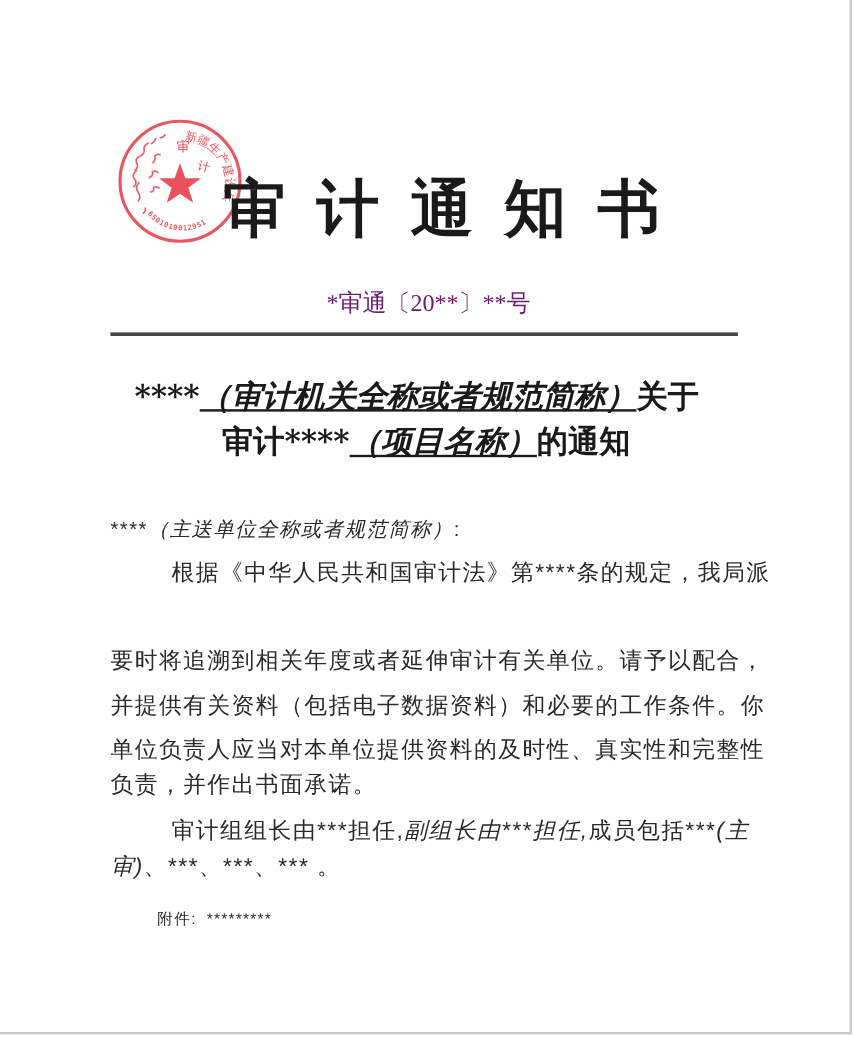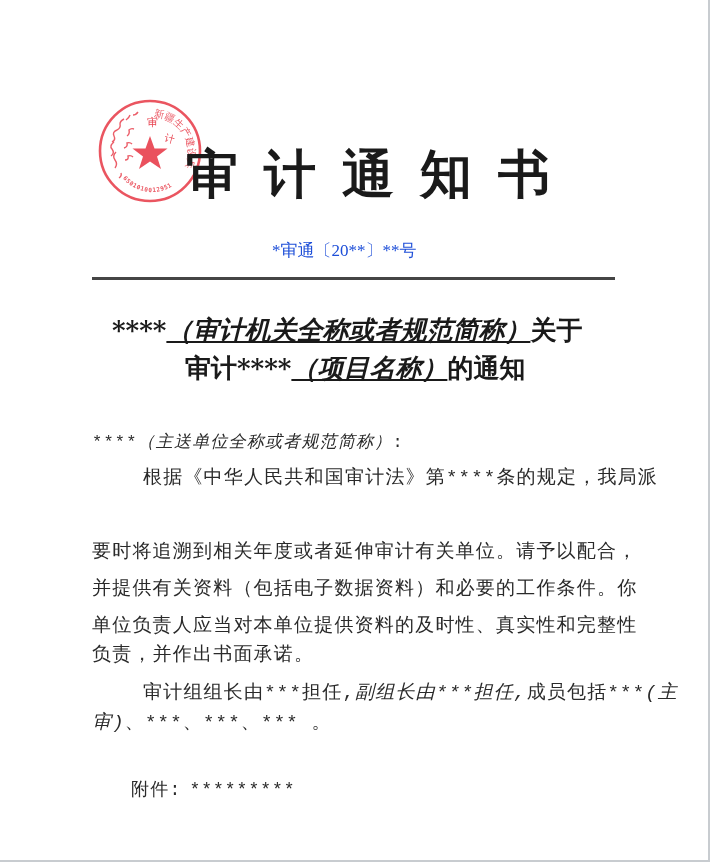--- a/index.html
+++ b/index.html
@@ -51,22 +51,22 @@
       font-size: 52px;
       font-weight: bold;
       letter-spacing: 26px;
       color: #1a1a1a;
       font-family: "DejaVu Serif", serif;
     }
 
     .doc-number {
       left: 272px;
       top: 239px;
-      font-size: 17px;
-      color: #1d4ed8;
+      font-size: 20px;
+      color: #701a75;
       font-family: "Liberation Serif", "DejaVu Serif", serif;
     }
 
     .divider {
       position: absolute;
       left: 92px;
       top: 277px;
       width: 523px;
       height: 3px;
       background: #454545;
@@ -81,21 +81,21 @@
       color: #1a1a1a;
       font-family: "DejaVu Serif", serif;
     }
     .subject .it { font-style: italic; text-decoration: underline; }
     .subject-line1 { top: 313px; left: 112px; width: auto; text-align: left; }
     .subject-line2 { top: 351px; left: 185px; width: auto; text-align: left; }
 
     .body-text {
       font-size: 19px;
       color: #2a2a2a;
-      font-family: Liberation Mono, monospace;
+      font-family: Liberation Sans, sans-serif;
       letter-spacing: 1.2px;
     }
     .addressee {
       left: 92px;
       top: 430px;
       font-size: 17px;
     }
     .addressee .it { font-style: italic; }
     .para-line { left: 92px; }
     .para-line.indent { left: 143px; }
@@ -105,22 +105,22 @@
     .l3 { top: 538px; }
     .l4 { top: 575px; }
     .l5 { top: 612px; }
     .l6 { top: 641px; }
     .l7 { top: 679px; }
     .l8 { top: 709px; }
     .it { font-style: italic; }
 
     .attachment {
       left: 131px;
-      top: 777px;
-      font-size: 18px;
+      top: 757px;
+      font-size: 13px;
       color: #2a2a2a;
     }
     .attachment .val {
       margin-left: 8px;
       letter-spacing: 1px;
     }
   </style>
 </head>
 <body>
 

